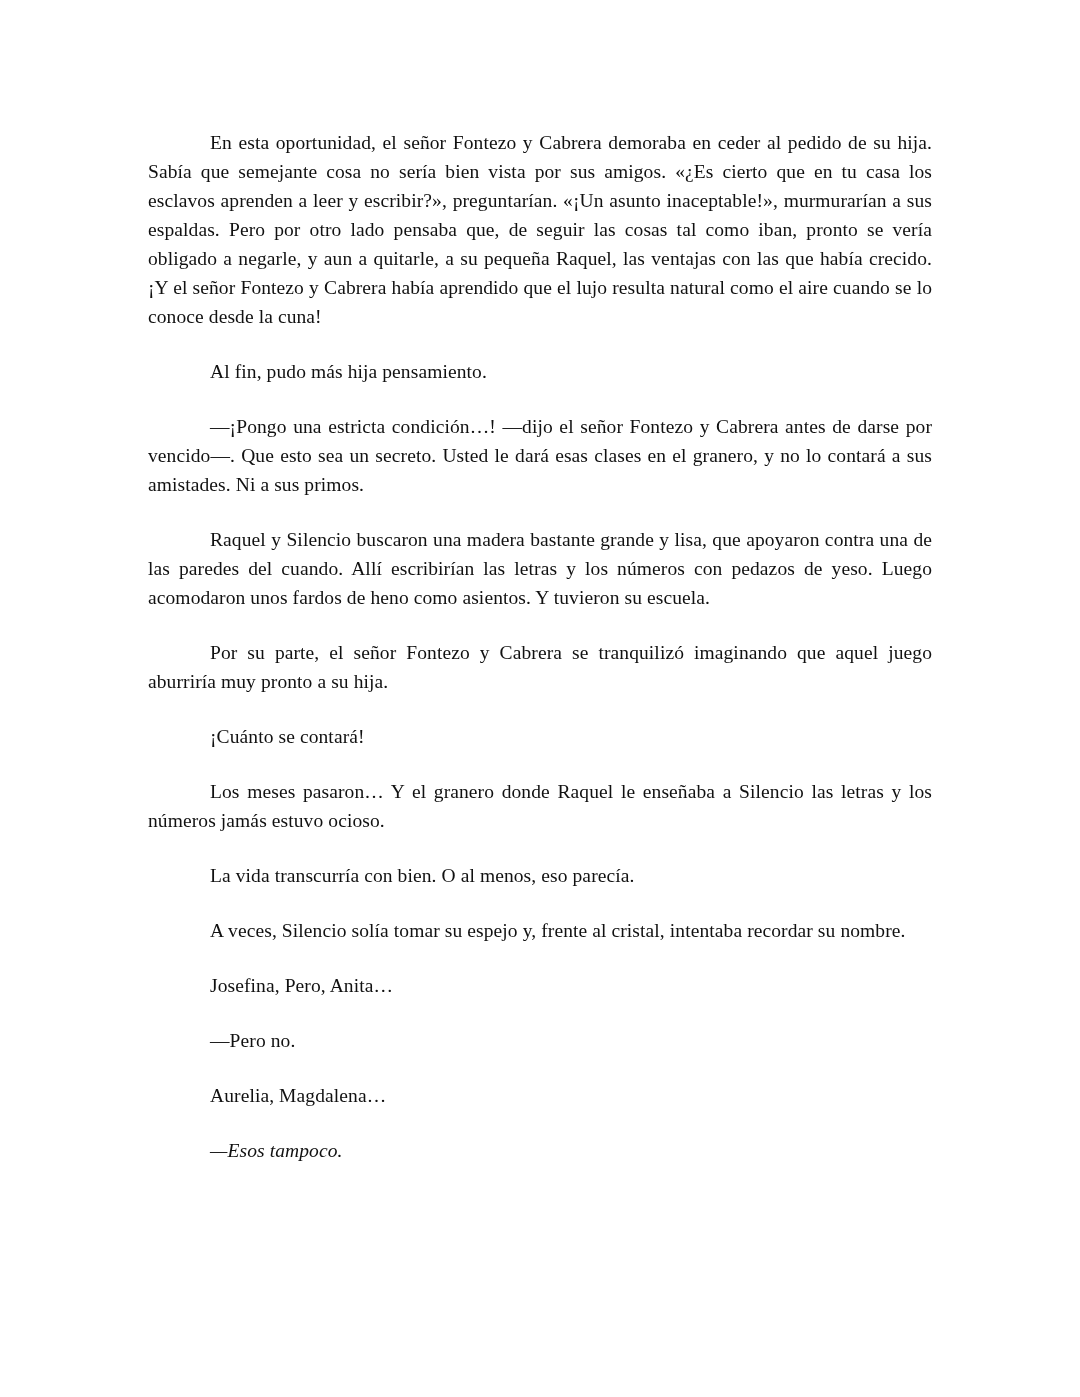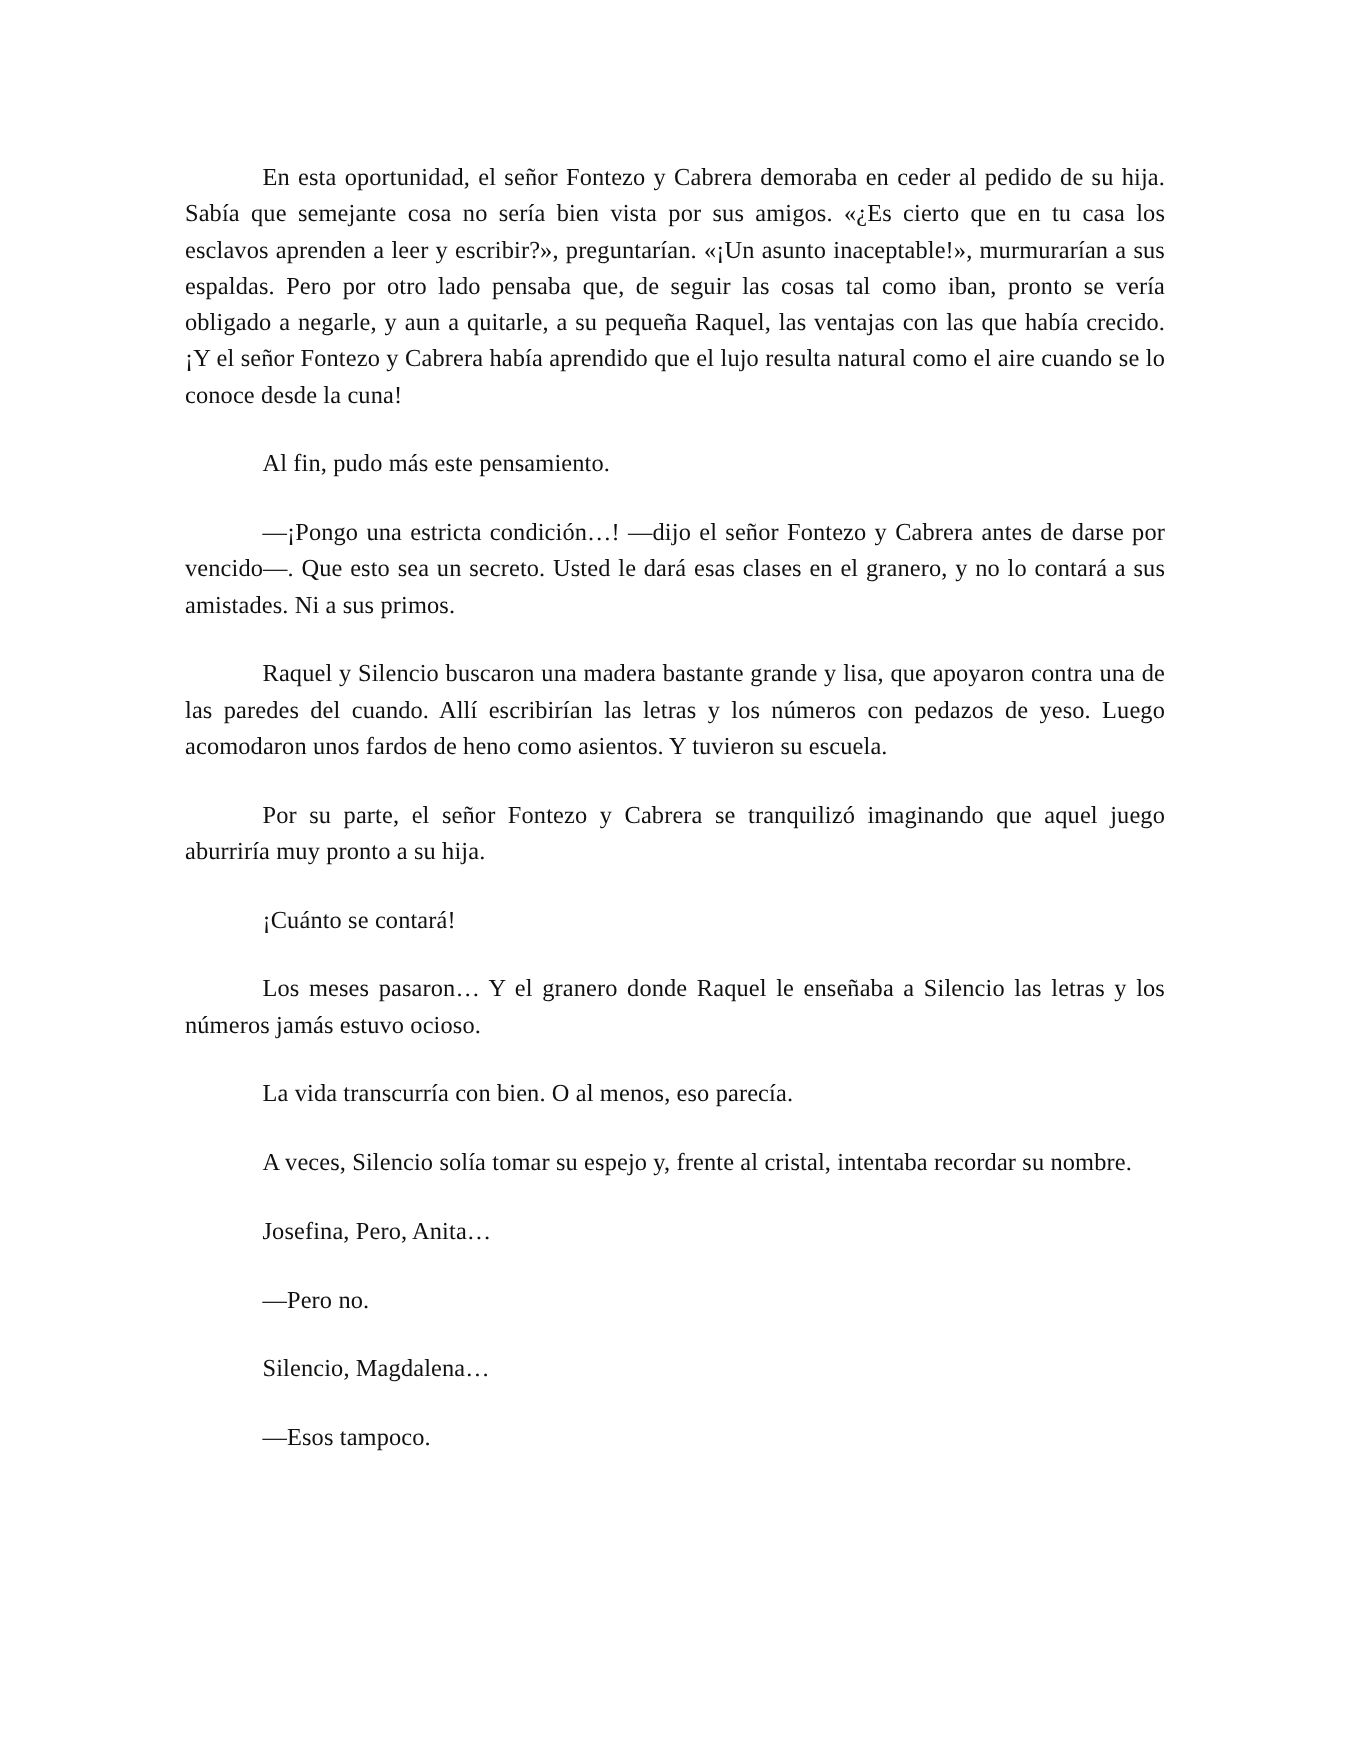--- a/index.html
+++ b/index.html
@@ -24,32 +24,33 @@
   .page p {
     margin: 0 0 26px 0;
     font-size: 19.5px;
     line-height: 29px;
     text-align: justify;
     text-indent: 62px;
     letter-spacing: 0.1px;
   }
   .page p:last-child {
     margin-bottom: 0;
+    font-style: italic;
   }
 </style>
 </head>
 <body>
 
 <div class="page">
   <p>En esta oportunidad, el señor Fontezo y Cabrera demoraba en ceder al pedido de su hija. Sabía que semejante cosa no sería bien vista por sus amigos. «¿Es cierto que en tu casa los esclavos aprenden a leer y escribir?», preguntarían. «¡Un asunto inaceptable!», murmurarían a sus espaldas. Pero por otro lado pensaba que, de seguir las cosas tal como iban, pronto se vería obligado a negarle, y aun a quitarle, a su pequeña Raquel, las ventajas con las que había crecido. ¡Y el señor Fontezo y Cabrera había aprendido que el lujo resulta natural como el aire cuando se lo conoce desde la cuna!</p>
-  <p>Al fin, pudo más este pensamiento.</p>
+  <p>Al fin, pudo más hija pensamiento.</p>
   <p>—¡Pongo una estricta condición…! —dijo el señor Fontezo y Cabrera antes de darse por vencido—. Que esto sea un secreto. Usted le dará esas clases en el granero, y no lo contará a sus amistades. Ni a sus primos.</p>
   <p>Raquel y Silencio buscaron una madera bastante grande y lisa, que apoyaron contra una de las paredes del cuando. Allí escribirían las letras y los números con pedazos de yeso. Luego acomodaron unos fardos de heno como asientos. Y tuvieron su escuela.</p>
   <p>Por su parte, el señor Fontezo y Cabrera se tranquilizó imaginando que aquel juego aburriría muy pronto a su hija.</p>
   <p>¡Cuánto se contará!</p>
   <p>Los meses pasaron… Y el granero donde Raquel le enseñaba a Silencio las letras y los números jamás estuvo ocioso.</p>
   <p>La vida transcurría con bien. O al menos, eso parecía.</p>
   <p>A veces, Silencio solía tomar su espejo y, frente al cristal, intentaba recordar su nombre.</p>
   <p>Josefina, Pero, Anita…</p>
   <p>—Pero no.</p>
-  <p>Silencio, Magdalena…</p>
+  <p>Aurelia, Magdalena…</p>
   <p>—Esos tampoco.</p>
 </div>
 
 </body></html>

